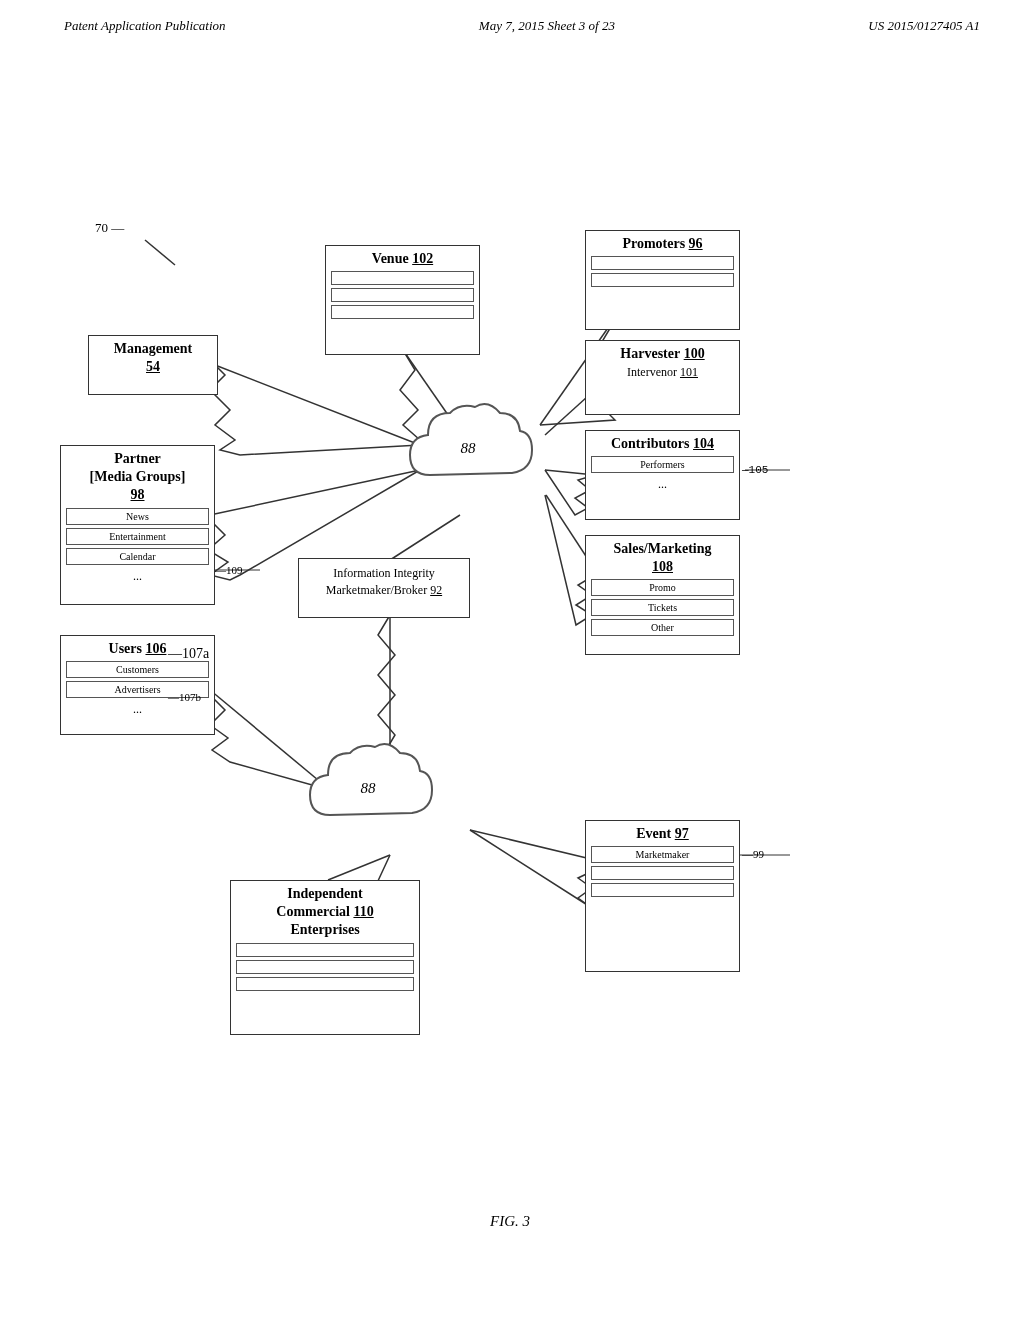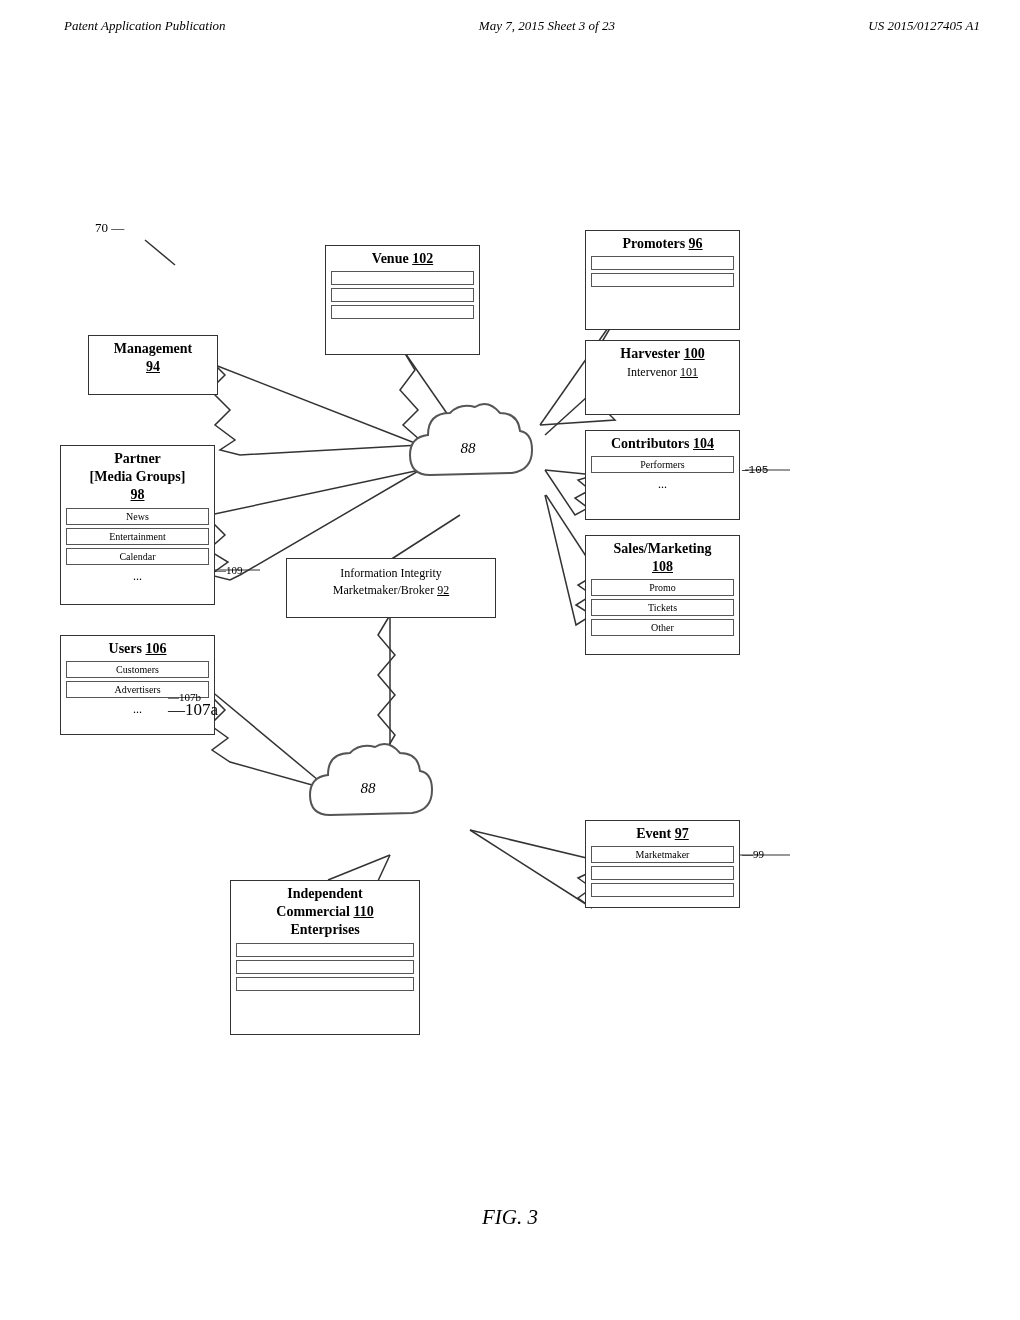--- a/index.html
+++ b/index.html
@@ -26,21 +26,21 @@
       left: 0;
       width: 1020px;
       height: 1180px;
     }
 
     .fig-label {
       position: absolute;
       bottom: 30px;
       left: 50%;
       transform: translateX(-50%);
-      font-size: 21px;
+      font-size: 15px;
       font-style: italic;
     }
 
     
     .box {
       position: absolute;
       border: 1.5px solid #333;
       background: #fff;
       text-align: center;
       font-size: 12px;
@@ -172,21 +172,21 @@
   </div>
 
   <div class="cloud" style="left:300px; top:655px;">
     <svg width="140" height="110" viewBox="0 0 140 110">
       <path d="M30,80 Q10,80 10,60 Q10,42 28,40 Q28,18 50,18 Q60,8 75,12 Q88,4 100,18 Q118,18 120,36 Q132,38 132,55 Q132,75 112,78 Z" fill="white" stroke="#555" stroke-width="2"></path>
       <text x="68" y="58" text-anchor="middle" font-size="15" font-style="italic" font-family="serif">88</text>
     </svg>
   </div>
 
   <div class="box" style="left:75px; top:255px; width:130px; height:60px;margin-left:13px;">
-    <div class="box-title"><b>Management</b><br><u>94</u></div>
+    <div class="box-title"><b>Management</b><br><u>54</u></div>
   </div>
 
   <div class="box" style="left:325px; top:165px; width:155px; height:110px;">
     <div class="box-title"><b>Venue</b> <u>102</u></div>
     <div class="box-row-blank"></div>
     <div class="box-row-blank"></div>
     <div class="box-row-blank"></div>
   </div>
 
   <div class="box" style="left:585px; top:150px; width:155px; height:100px;">
@@ -207,54 +207,54 @@
     <div class="box-row">Calendar</div>
     <div class="dots">...</div>
   </div>
 
   <div class="box" style="left:585px; top:350px; width:155px; height:90px;">
     <div class="box-title"><b>Contributors</b> <u>104</u></div>
     <div class="box-row">Performers</div>
     <div class="dots">...</div>
   </div>
 
-  <div class="box" style="left:286px; top:478px; width:210px; height:60px;">
+  <div class="box" style="left:298px; top:478px; width:172px; height:60px;">
     <div style="font-size:12px; padding: 6px 4px; line-height:1.4;">
       Information Integrity<br>Marketmaker/Broker <u>92</u>
     </div>
   </div>
 
   <div class="box" style="left:585px; top:455px; width:155px; height:120px;">
     <div class="box-title"><b>Sales/Marketing</b><br><u>108</u></div>
     <div class="box-row">Promo</div>
     <div class="box-row">Tickets</div>
     <div class="box-row">Other</div>
   </div>
 
   <div class="box" style="left:60px; top:555px; width:155px; height:100px;">
     <div class="box-title"><b>Users</b> <u>106</u></div>
     <div class="box-row">Customers</div>
     <div class="box-row">Advertisers</div>
     <div class="dots">...</div>
   </div>
 
-  <div class="box" style="left:585px; top:740px; width:155px; height:88px;">
+  <div class="box" style="left:585px; top:740px; width:155px; height:152px;">
     <div class="box-title"><b>Event</b> <u>97</u></div>
     <div class="box-row">Marketmaker</div>
     <div class="box-row-blank"></div>
     <div class="box-row-blank"></div>
   </div>
 
   <div class="box" style="left:230px; top:800px; width:190px; height:155px;">
     <div class="box-title">Independent<br>Commercial <u>110</u><br>Enterprises</div>
     <div class="box-row-blank"></div>
     <div class="box-row-blank"></div>
     <div class="box-row-blank"></div>
   </div>
 
   <div style="position:absolute; left:215px; top:484px; font-size:11px;">—109</div>
-  <div style="position:absolute; left:168px; top:620px; font-size:17px;">—107a</div>
+  <div style="position:absolute; left:168px; top:566px; font-size:14px;">—107a</div>
   <div style="position:absolute; left:168px; top:611px; font-size:11px;">—107b</div>
   <div style="position:absolute; left:742px; top:384px; font-size:11px;font-family:Liberation Mono, monospace;">—105</div>
   <div style="position:absolute; left:742px; top:768px; font-size:11px;">—99</div>
 
   <div class="fig-label">FIG. 3</div>
 </div>
 
 </body></html>

